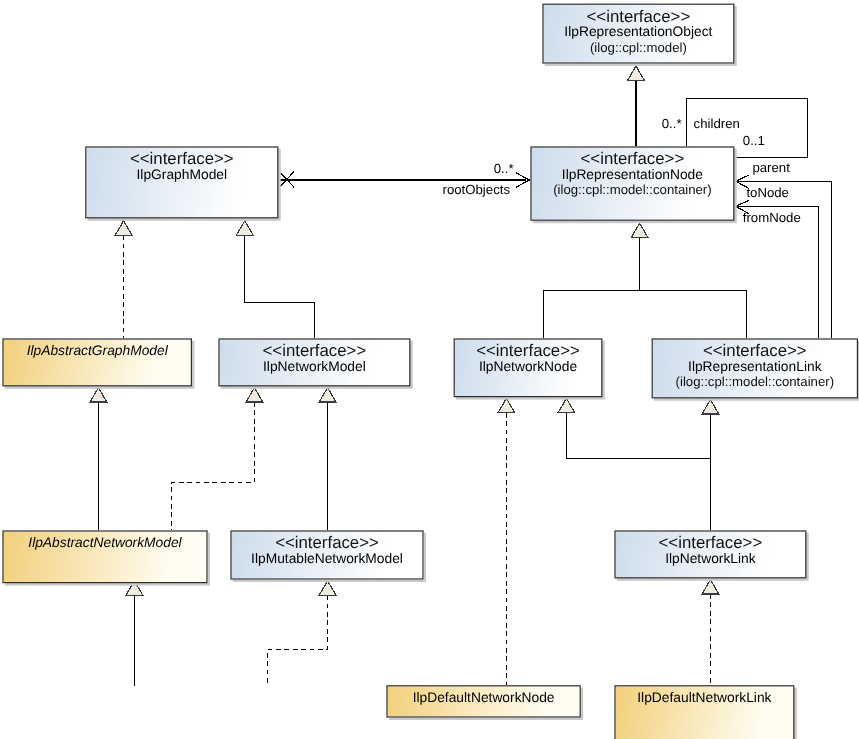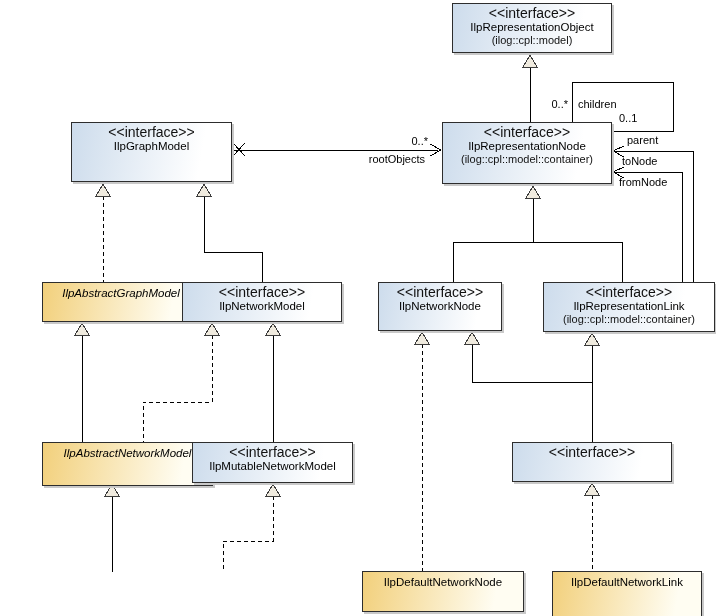--- a/index.html
+++ b/index.html
@@ -6,21 +6,21 @@
   html,body { background:#ffffff; font-family:"Liberation Sans", sans-serif; }
   .canvas { position:relative; width:716px; height:616px; background:var(--background,#ffffff); overflow:hidden; }
   .edges { position:absolute; left:0; top:0; z-index:1; }
   .uml-box {
     position:absolute; z-index:2;
     border:1px solid #2d2d2d;
     box-shadow:2px 2px 0 #c9c9c9;
     text-align:center; padding-top:3px;
   }
   .uml-box.iface  { background:linear-gradient(100deg, var(--interface-fill,#cddcec) 0%, #ffffff 80%); }
-  .uml-box.aclass { background:linear-gradient(100deg, var(--class-fill,#f2d07c) 0%, #fffdf2 82%);margin-left:40px; }
+  .uml-box.aclass { background:linear-gradient(100deg, var(--class-fill,#f2d07c) 0%, #fffdf2 82%); }
   .stereo { font-size:14px;   line-height:13px; color:#111; }
   .cname  { font-size:11.5px; line-height:14px; font-weight:normal; color:#000; letter-spacing:0px; }
   .abstract .cname { font-style:italic; }
   .pkg    { font-size:11px; line-height:13px; color:#111; }
   .lbl { position:absolute; z-index:3; font-size:11px; line-height:12px; color:#000; white-space:nowrap; }
   .lbl.ra { text-align:right; }
   svg .solid  { fill:none; stroke:#000; stroke-width:1; }
   svg .dashed { fill:none; stroke:#000; stroke-width:1; stroke-dasharray:4 3; }
   svg .tri    { fill:var(--triangle-fill,#f0ebdf); stroke:#3c3c3c; stroke-width:1; }
   svg .oarrow { fill:none; stroke:#000; stroke-width:1; }
@@ -157,24 +157,25 @@
     <div class="cname">IlpAbstractNetworkModel</div>
   </div>
 
   <div class="uml-box iface" style="left:192px;top:442px;width:161px;height:41px">
     <div class="stereo">&lt;&lt;interface&gt;&gt;</div>
     <div class="cname">IlpMutableNetworkModel</div>
   </div>
 
   <div class="uml-box iface" style="left:512px;top:442px;width:160px;height:40px">
     <div class="stereo">&lt;&lt;interface&gt;&gt;</div>
+    <div class="cname">IlpNetworkLink</div>
   </div>
 
 
-  <div class="uml-box aclass" style="left:322px;top:571px;width:162px;height:41px">
+  <div class="uml-box aclass" style="left:322px;top:571px;width:162px;height:27px">
     <div class="cname">IlpDefaultNetworkNode</div>
   </div>
 
   <div class="uml-box aclass" style="left:512px;top:571px;width:150px;height:56px">
     <div class="cname">IlpDefaultNetworkLink</div>
   </div>
 
   <div class="lbl ra" style="left:398px;top:135px;width:30px">0..*</div>
   <div class="lbl ra" style="left:353px;top:153px;width:72px">rootObjects</div>
 

